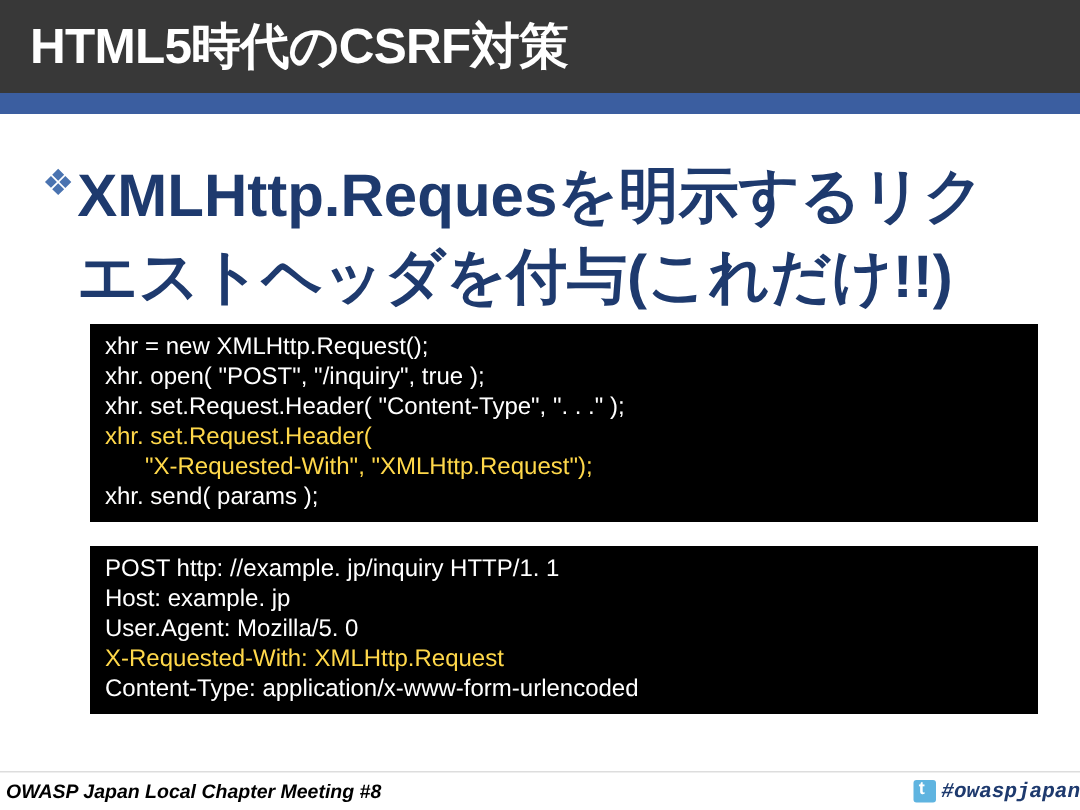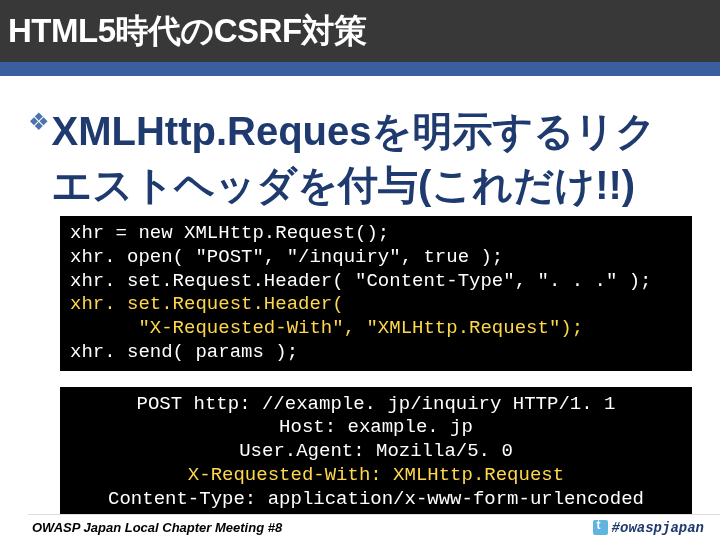--- a/index.html
+++ b/index.html
@@ -9,21 +9,21 @@
     background: #fff;
     font-family: "Meiryo", "MS PGothic", sans-serif;
     overflow: hidden;
     position: relative;
   }
   .header {
     background: #383838;
     height: 62px;
     display: flex;
     align-items: center;
-    padding-left: 8px;
+    padding-left: 20px;
   }
   .header-title {
     color: #fff;
     font-size: 33px;
     font-weight: bold;
     letter-spacing: -0.5px;
   }
   .blue-bar {
     background: #3b5ea0;
     height: 14px;
@@ -46,47 +46,45 @@
   }
   .bullet-text {
     color: #1e3a6e;
     font-size: 40px;
     font-weight: bold;
     line-height: 1.35;
   }
   .code-block {
     background: #000;
     color: #fff;
-    font-family: Liberation Mono, monospace;
-    font-size: 19px;
+    font-family: Liberation Sans, sans-serif;
+    font-size: 16px;
     line-height: 1.25;
     padding: 6px 10px;
     margin: 4px 0 16px 32px;
     white-space: pre;
   }
   .code-block .hl {
     color: #ffd84a;
   }
   .code-block2 {
     margin-top: 14px;
-    text-align: center;
   }
   .footer {
     position: absolute;
     bottom: 0;
     left: 0;
     right: 0;
     height: 26px;
     background: #fff;
     border-top: 1px solid #ddd;
     display: flex;
     align-items: center;
     justify-content: space-between;
-    padding: 0 16px 0 4px;
-    margin-left: 28px;
+    padding: 0 0 0 4px;
   }
   .footer-left {
     color: #000;
     font-size: 13px;
     font-weight: bold;
     font-style: italic;
   }
   .footer-right {
     display: flex;
     align-items: center;

